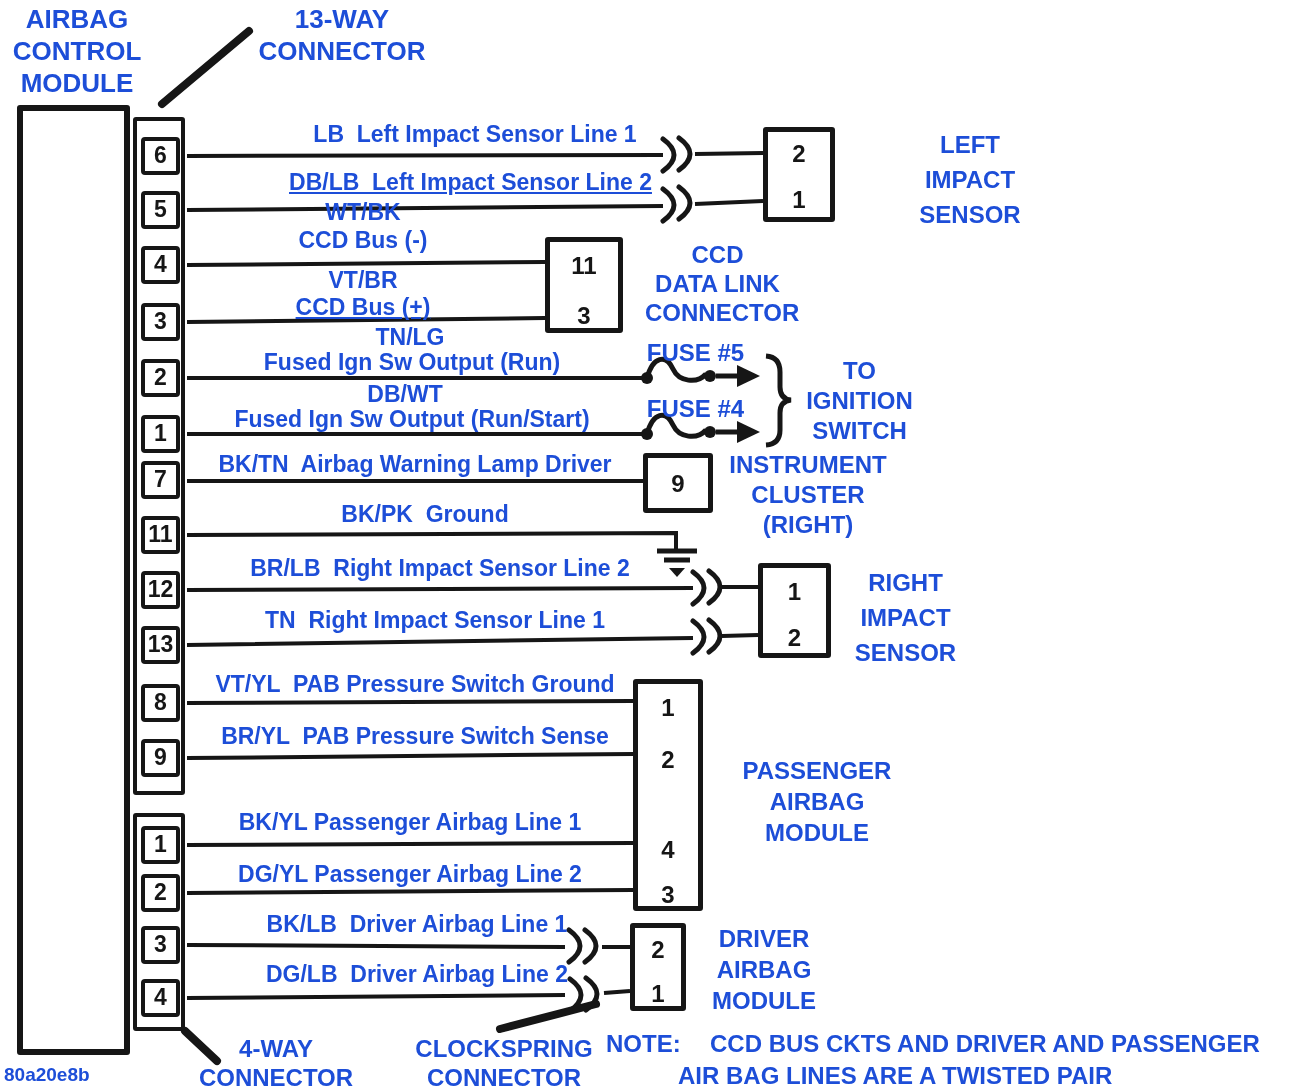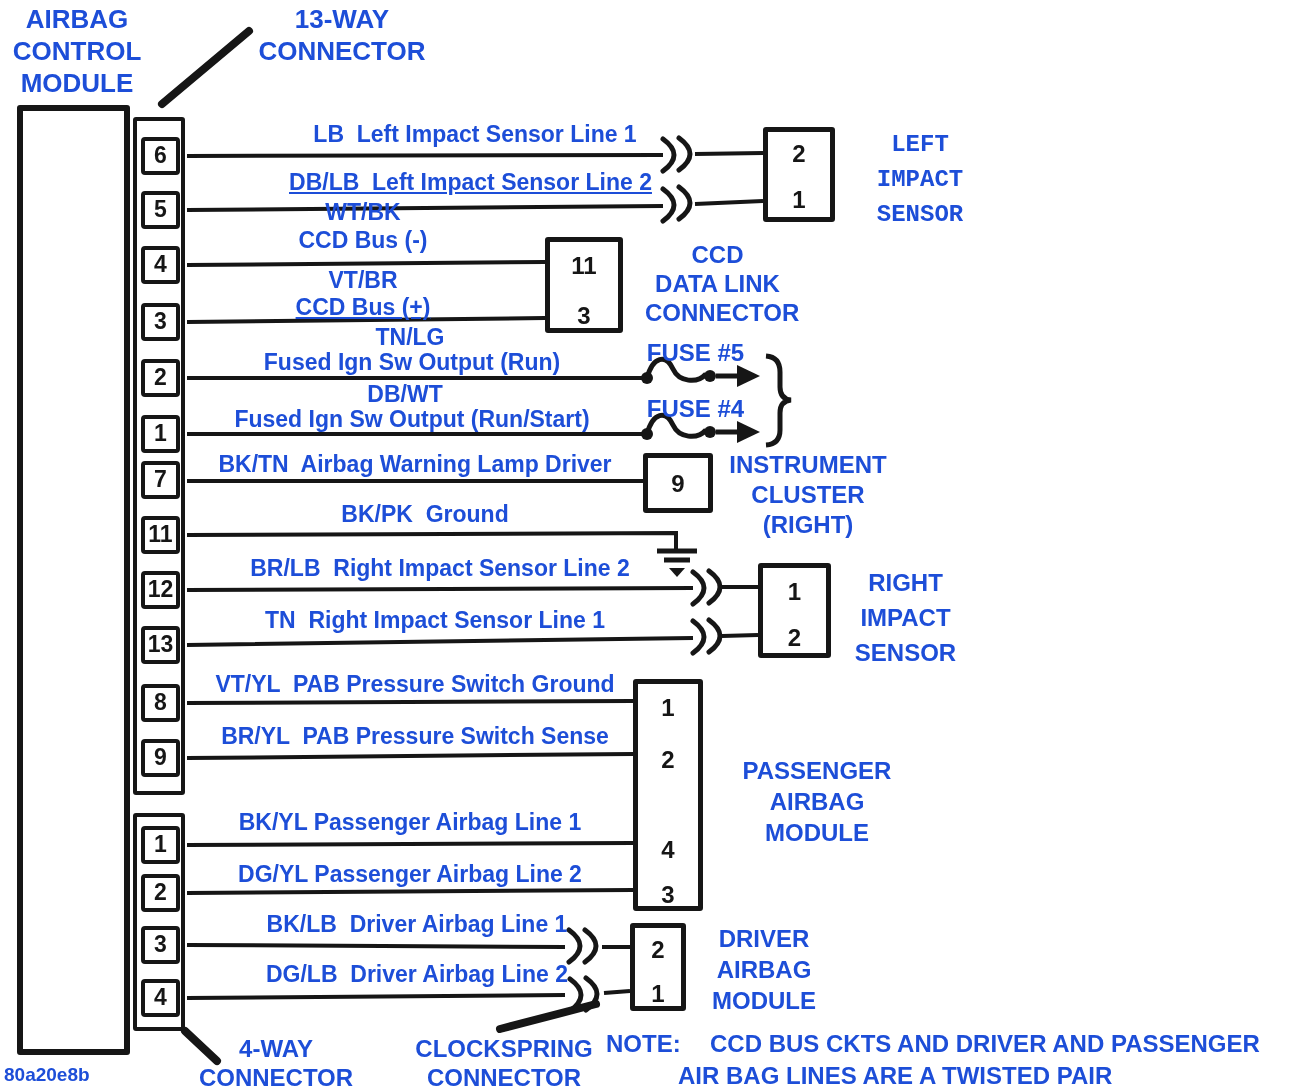--- a/index.html
+++ b/index.html
@@ -136,34 +136,37 @@
   <div class="lbl" style="left:205px;top:723px;width:420px;">BR/YL  PAB Pressure Switch Sense</div>
   <div class="lbl" style="left:210px;top:809px;width:400px;">BK/YL Passenger Airbag Line 1</div>
   <div class="lbl" style="left:210px;top:861px;width:400px;">DG/YL Passenger Airbag Line 2</div>
   <div class="lbl" style="left:212px;top:911px;width:410px;">BK/LB  Driver Airbag Line 1</div>
   <div class="lbl" style="left:212px;top:961px;width:410px;">DG/LB  Driver Airbag Line 2</div>
 
   <div class="box" style="left:763px;top:127px;width:72px;height:95px;">
     <span class="cpin" style="top:8px;">2</span>
     <span class="cpin" style="top:54px;">1</span>
   </div>
-  <div class="lbl comp" style="left:850px;top:127px;width:140px;line-height:35px;font-family:Liberation Mono, monospace;">LEFT
+  <div class="lbl comp" style="left:900px;top:127px;width:140px;line-height:35px;">LEFT
 IMPACT
 SENSOR</div>
 
   <div class="box" style="left:545px;top:237px;width:78px;height:96px;">
     <span class="cpin" style="top:10px;">11</span>
     <span class="cpin" style="top:60px;">3</span>
   </div>
   <div class="lbl comp" style="left:645px;top:240px;width:145px;line-height:29px;">CCD
 DATA LINK
 CONNECTOR</div>
 
   <div class="lbl comp" style="left:633px;top:340px;width:125px;">FUSE #5</div>
   <div class="lbl comp" style="left:633px;top:396px;width:125px;">FUSE #4</div>
+  <div class="lbl comp" style="left:802px;top:356px;width:115px;line-height:30px;">TO
+IGNITION
+SWITCH</div>
 
   <div class="box" style="left:643px;top:453px;width:70px;height:60px;">
     <span class="cpin" style="top:12px;">9</span>
   </div>
   <div class="lbl comp" style="left:722px;top:450px;width:172px;line-height:30px;">INSTRUMENT
 CLUSTER
 (RIGHT)</div>
 
   <div class="box" style="left:758px;top:563px;width:73px;height:95px;">
     <span class="cpin" style="top:10px;">1</span>

